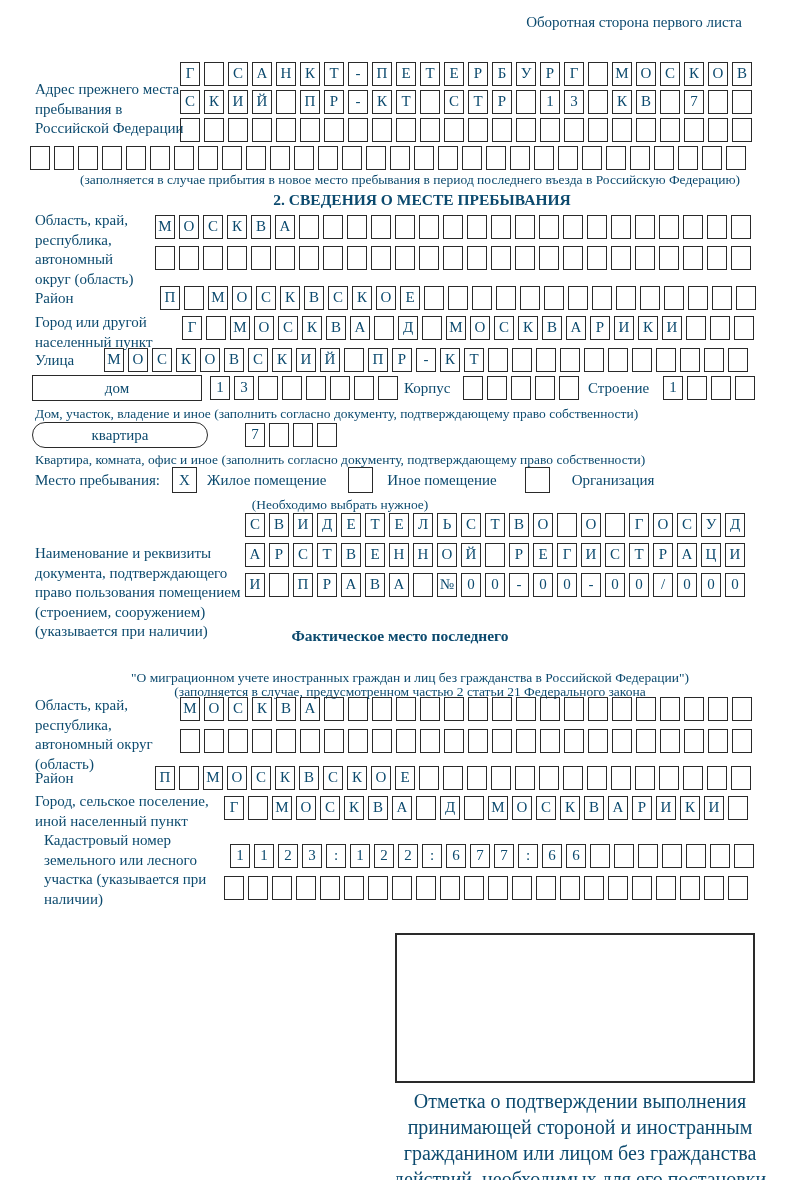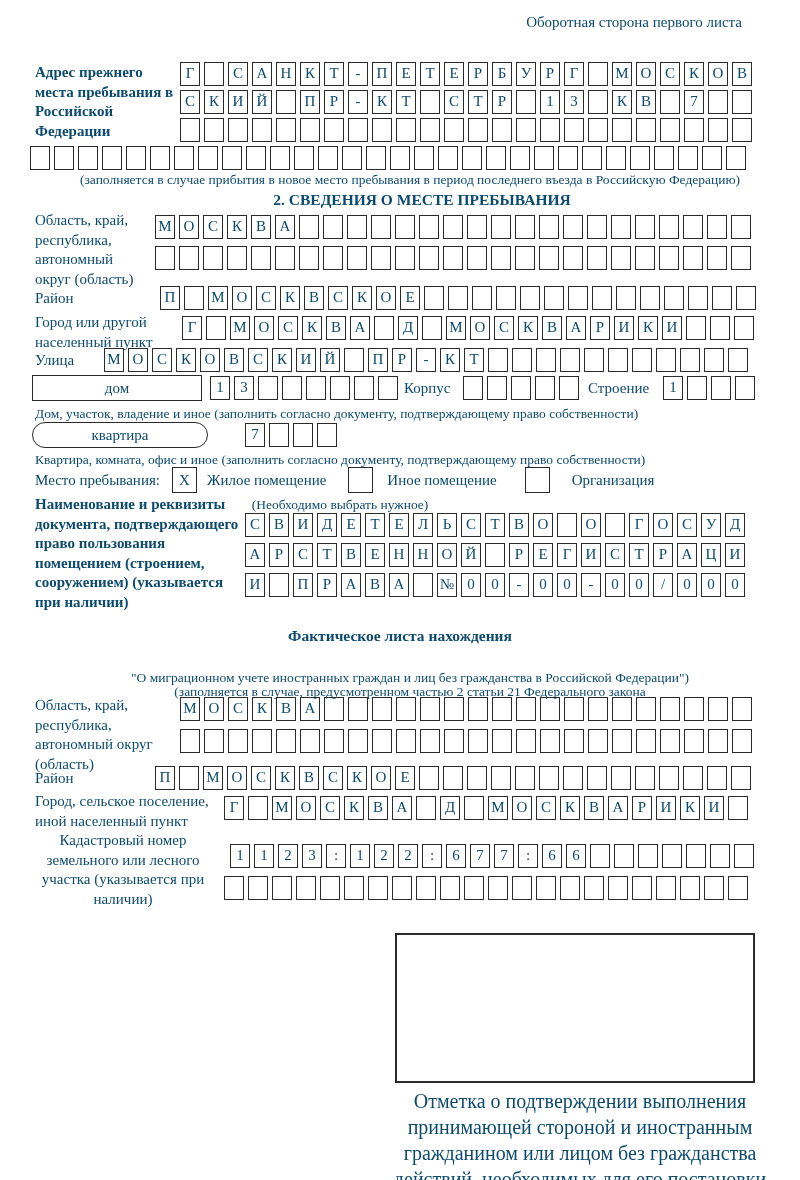--- a/index.html
+++ b/index.html
@@ -33,21 +33,21 @@
   #stamp-box { position:absolute; border:2px solid #2a2a2a; background:#fff; }
   .caption { position:absolute; font-size:20px; line-height:1.3; text-align:center; }
 </style>
 </head>
 <body>
 
 <div id="page">
 
   <div class="abs" style="top:14px; right:58px; font-size:15px;">Оборотная сторона первого листа</div>
 
-  <div class="label" style="top:63px; left:35px; width:150px;font-weight:bold;">Адрес прежнего места пребывания в Российской Федерации</div>
+  <div class="label" style="top:80px; left:35px; width:150px;">Адрес прежнего места пребывания в Российской Федерации</div>
   <div class="row" style="top:62px;  left:180px;">
       <span class="cell">Г</span>
       <span class="cell"></span>
       <span class="cell">С</span>
       <span class="cell">А</span>
       <span class="cell">Н</span>
       <span class="cell">К</span>
       <span class="cell">Т</span>
       <span class="cell">-</span>
       <span class="cell">П</span>
@@ -340,21 +340,21 @@
     <span class="inline-label">Место пребывания:</span>
     <span class="cb" style="margin-left:12px;">X</span>
     <span class="inline-label" style="margin-left:10px;">Жилое помещение</span>
     <span class="cb" style="margin-left:22px;"> </span>
     <span class="inline-label" style="margin-left:14px;">Иное помещение</span>
     <span class="cb" style="margin-left:28px;"> </span>
     <span class="inline-label" style="margin-left:22px;">Организация</span>
   </div>
   <div class="smallnote" style="top:497px; left:150px; width:380px; text-align:center;">(Необходимо выбрать нужное)</div>
 
-  <div class="label" style="top:495px; left:35px; width:215px;font-weight:bold;">Наименование и реквизиты документа, подтверждающего право пользования помещением (строением, сооружением) (указывается при наличии)</div>
+  <div class="label" style="top:544px; left:35px; width:215px;">Наименование и реквизиты документа, подтверждающего право пользования помещением (строением, сооружением) (указывается при наличии)</div>
   <div class="row" style="top:513px; left:245px;">
       <span class="cell">С</span>
       <span class="cell">В</span>
       <span class="cell">И</span>
       <span class="cell">Д</span>
       <span class="cell">Е</span>
       <span class="cell">Т</span>
       <span class="cell">Е</span>
       <span class="cell">Л</span>
       <span class="cell">Ь</span>
@@ -411,21 +411,21 @@
       <span class="cell">0</span>
       <span class="cell">-</span>
       <span class="cell">0</span>
       <span class="cell">0</span>
       <span class="cell">/</span>
       <span class="cell">0</span>
       <span class="cell">0</span>
       <span class="cell">0</span>
     </div>
 
-  <div class="boldhead" style="top:627px;">Фактическое листа нахождения</div>
+  <div class="boldhead" style="top:627px;">Фактическое место последнего</div>
   <div class="smallnote centered" style="top:652px;margin-top:32px;">(заполняется в случае, предусмотренном частью 2 статьи 21 Федерального закона</div>
   <div class="smallnote centered" style="top:670px;">"О миграционном учете иностранных граждан и лиц без гражданства в Российской Федерации")</div>
 
   <div class="label" style="top:696px; left:35px; width:150px;">Область, край, республика, автономный округ (область)</div>
   <div class="row" style="top:697px; left:180px;">
       <span class="cell">М</span>
       <span class="cell">О</span>
       <span class="cell">С</span>
       <span class="cell">К</span>
       <span class="cell">В</span>
@@ -524,21 +524,21 @@
       <span class="cell">К</span>
       <span class="cell">В</span>
       <span class="cell">А</span>
       <span class="cell">Р</span>
       <span class="cell">И</span>
       <span class="cell">К</span>
       <span class="cell">И</span>
       <span class="cell"></span>
     </div>
 
-  <div class="label" style="top:831px; left:33px; width:180px;text-align:center;">Кадастровый номер земельного или лесного участка (указывается при наличии)</div>
+  <div class="label" style="top:831px; left:44px; width:180px;">Кадастровый номер земельного или лесного участка (указывается при наличии)</div>
   <div class="row" style="top:844px; left:230px;">
       <span class="cell">1</span>
       <span class="cell">1</span>
       <span class="cell">2</span>
       <span class="cell">3</span>
       <span class="cell">:</span>
       <span class="cell">1</span>
       <span class="cell">2</span>
       <span class="cell">2</span>
       <span class="cell">:</span>

